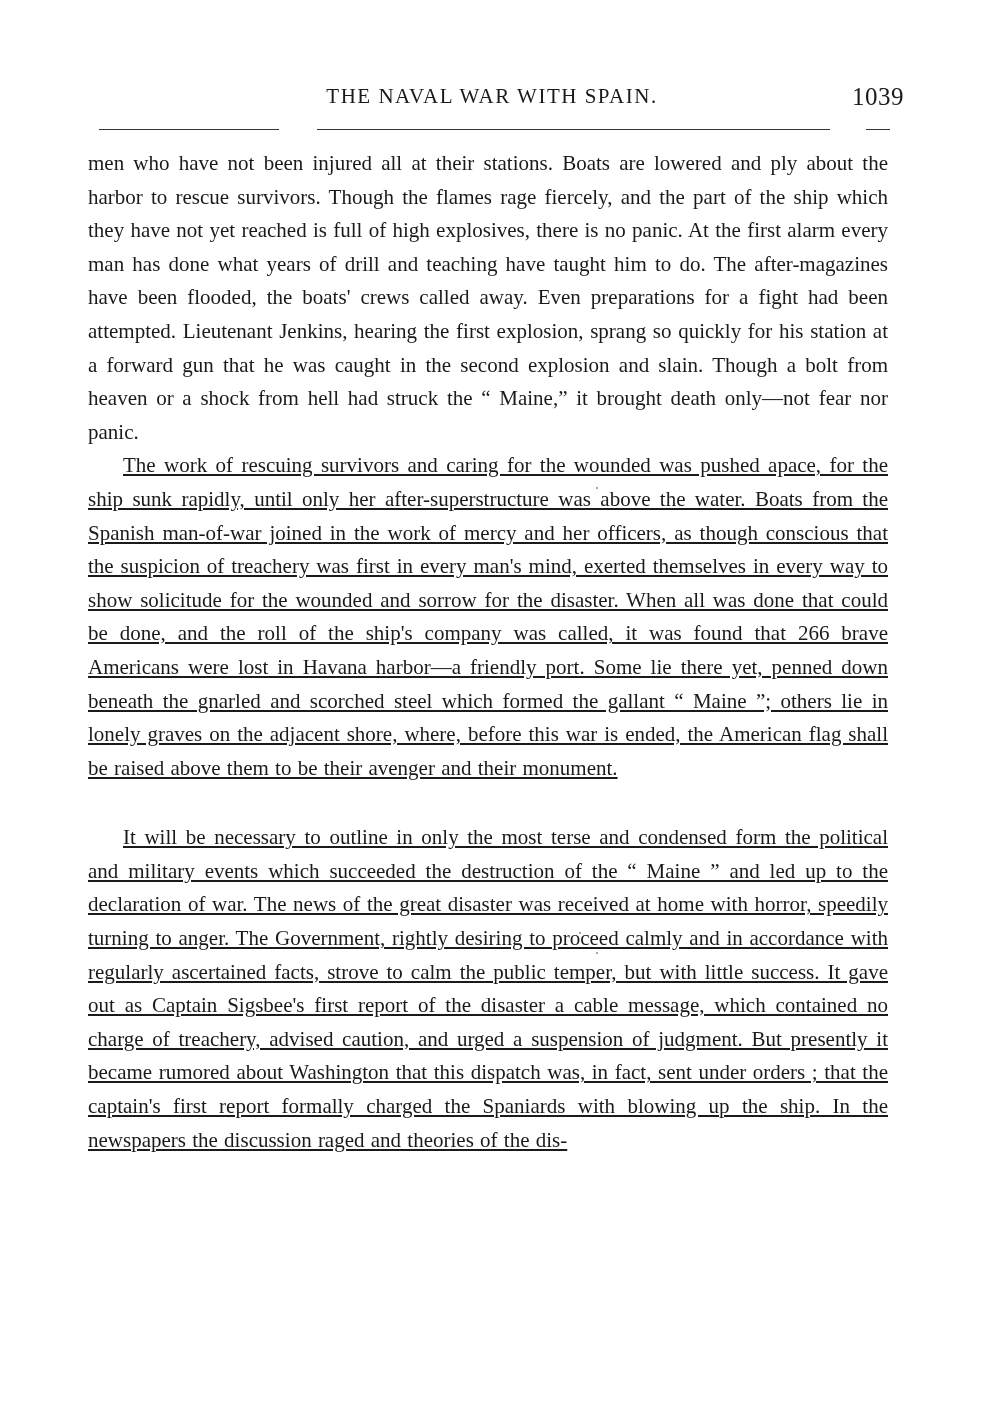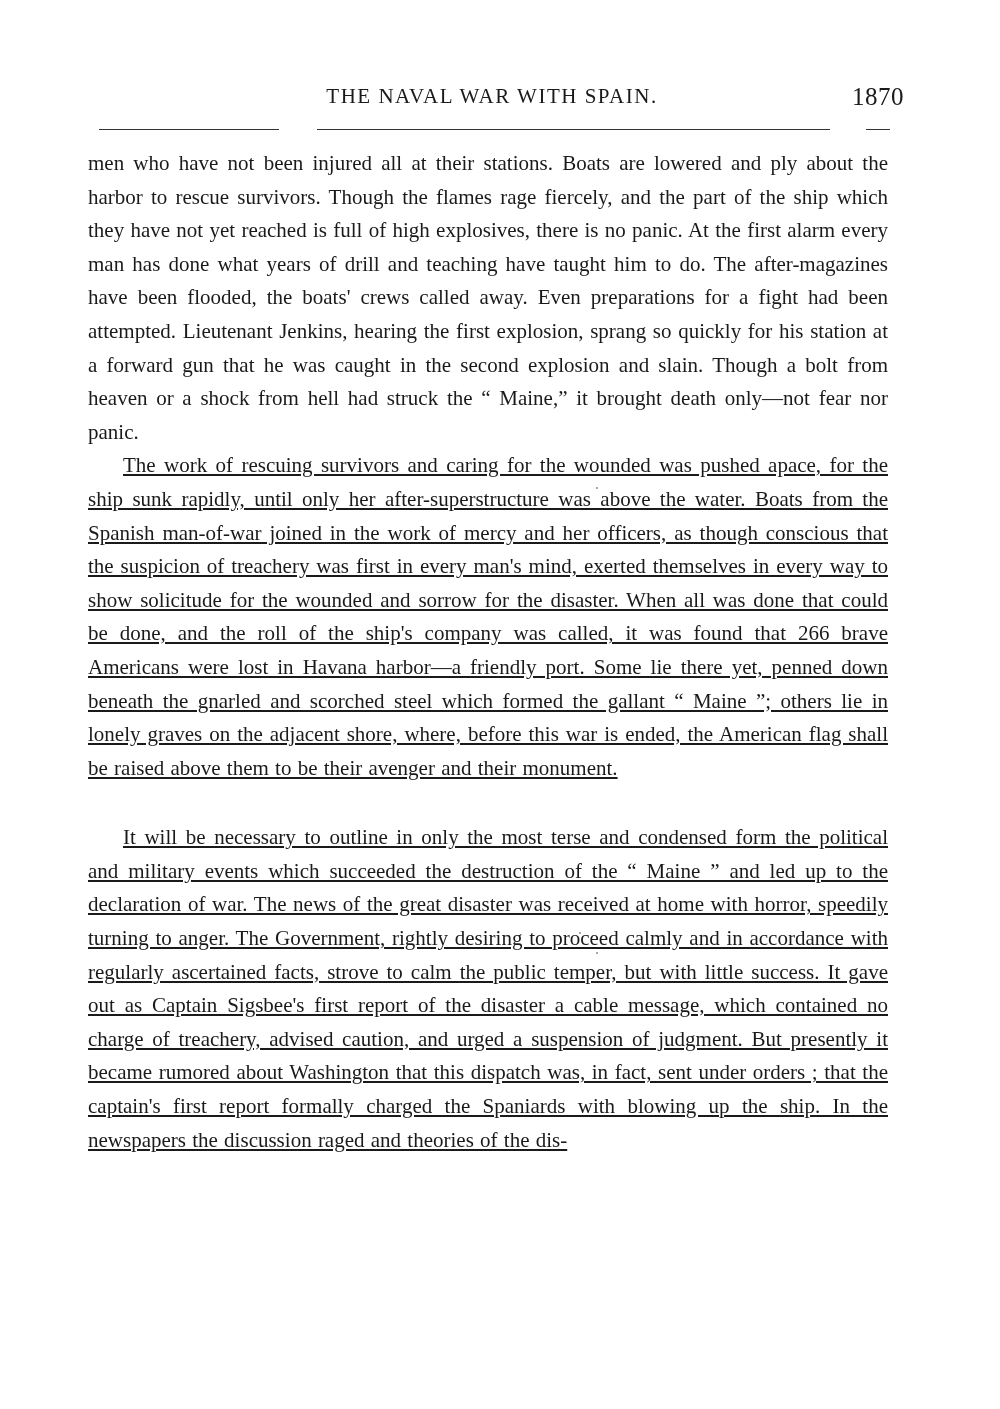--- a/index.html
+++ b/index.html
@@ -91,21 +91,21 @@
       border-radius: 1px;
     }
   </style>
 </head>
 <body>
 
 <div class="page">
 
   <div class="running-head">
     <div class="running-title"><span>THE NAVAL WAR WITH SPAIN.</span></div>
-    <div class="page-number">1870</div>
+    <div class="page-number">1039</div>
   </div>
 
   <div class="rule r1"></div>
   <div class="rule r2"></div>
   <div class="rule r3"></div>
 
   <div class="body-text">
     <p class="para first">men who have not been injured all at their stations. Boats are lowered and ply about the harbor to rescue survivors. Though the flames rage fiercely, and the part of the ship which they have not yet reached is full of high explosives, there is no panic. At the first alarm every man has done what years of drill and teaching have taught him to do. The after-magazines have been flooded, the boats' crews called away. Even preparations for a fight had been attempted. Lieutenant Jenkins, hearing the first explosion, sprang so quickly for his station at a forward gun that he was caught in the second explosion and slain. Though a bolt from heaven or a shock from hell had struck the “ Maine,” it brought death only—not fear nor panic.</p>
     <p class="para indent">The work of rescuing survivors and caring for the wounded was pushed apace, for the ship sunk rapidly, until only her after-superstructure was above the water. Boats from the Spanish man-of-war joined in the work of mercy and her officers, as though conscious that the suspicion of treachery was first in every man's mind, exerted themselves in every way to show solicitude for the wounded and sorrow for the disaster. When all was done that could be done, and the roll of the ship's company was called, it was found that 266 brave Americans were lost in Havana harbor—a friendly port. Some lie there yet, penned down beneath the gnarled and scorched steel which formed the gallant “ Maine ”; others lie in lonely graves on the adjacent shore, where, before this war is ended, the American flag shall be raised above them to be their avenger and their monument.</p>
     <div class="section-gap"></div>

